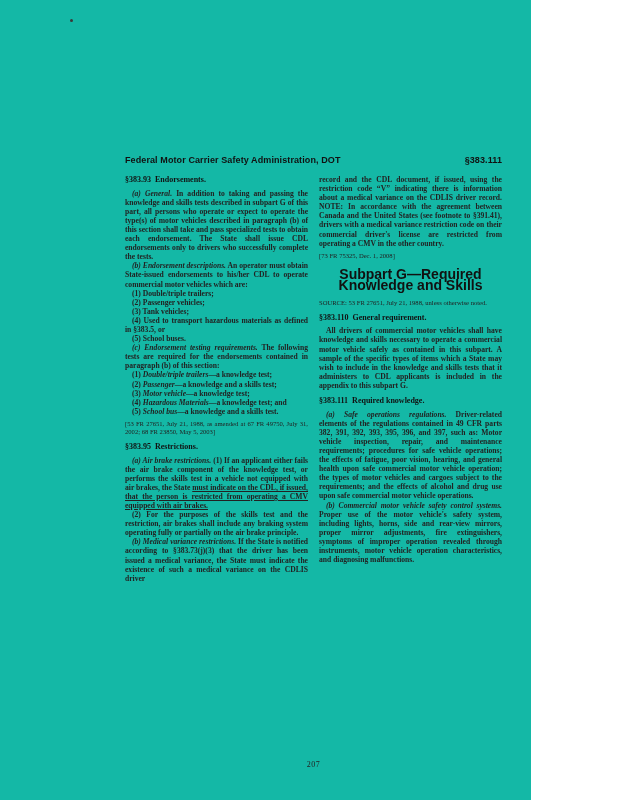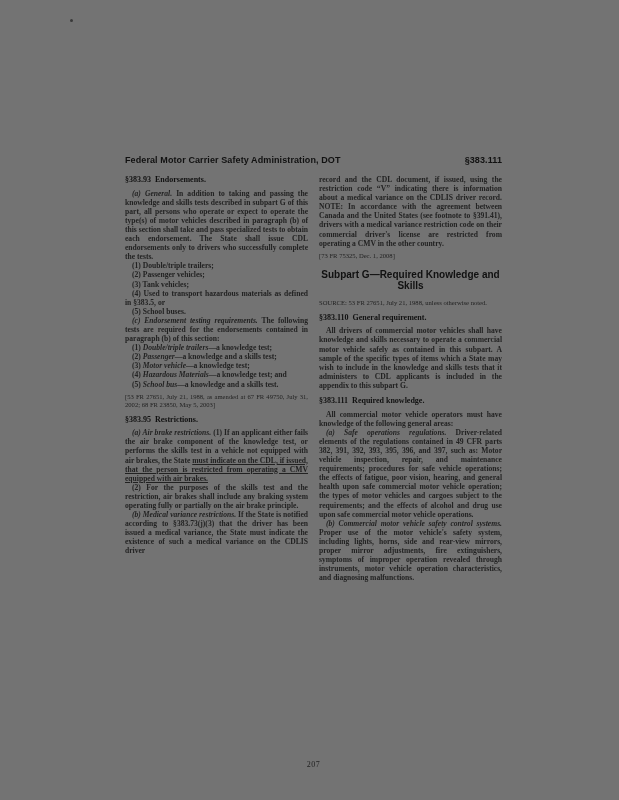--- a/index.html
+++ b/index.html
@@ -1,33 +1,33 @@
 <!DOCTYPE html>
 <html><head>
 <meta charset="utf-8">
 <style>
   html,body{margin:0;padding:0;}
   body{width:619px;height:800px;background:#ffffff;}
-  .page{position:relative;width:619px;height:800px;background:#737373;overflow:hidden;
+  .page{position:relative;width:531px;height:800px;background:#14b8a6;overflow:hidden;
         font-family:"Liberation Serif",serif;color:#222;}
   .scan-dot{position:absolute;left:70px;top:19px;width:3px;height:3px;background:#3a3a3a;border-radius:50%;}
   .content{position:absolute;left:125px;top:155px;width:377px;}
   .runhead{display:flex;justify-content:space-between;align-items:baseline;
            font-family:"Liberation Sans",sans-serif;font-weight:bold;font-size:9px;
            letter-spacing:.1px;color:#111;}
   .cols{display:flex;gap:11px;margin-top:10px;}
   .col{width:183px;}
   .block{font-size:7.6px;line-height:9.1px;text-align:justify;color:#222;margin:0;}
   .col .block:first-child{margin-top:0;}
   .block.para{text-indent:7px;font-weight:bold;}
   .block.para.noindent{text-indent:0;}
   .block.heading{font-weight:bold;font-size:8px;line-height:9.6px;margin:6px 0 4px;
                  text-align:left;white-space:pre-wrap;color:#111;}
   .block.citation{font-size:6.6px;line-height:8px;margin:4px 0 5px;}
-  .block.subpart{font-family:"Liberation Sans",sans-serif;font-weight:bold;font-size:10px;
+  .block.subpart{font-family:"Liberation Sans",sans-serif;font-weight:bold;font-size:14px;
                  line-height:11.5px;text-align:center;margin:9px 2px 7px;color:#111;}
   .block.source{font-size:6.6px;line-height:8px;margin:0 0 6px;}
   .block i{font-style:italic;}
   .block u{text-decoration:underline;text-underline-offset:1px;}
   .pagenum{position:absolute;left:125px;top:760px;width:377px;text-align:center;
            font-size:8px;letter-spacing:.5px;color:#222;}
 </style>
 </head>
 <body>
 
@@ -35,20 +35,21 @@
   <div class="scan-dot"></div>
   <div class="content">
     <div class="runhead">
       <span>Federal Motor Carrier Safety Administration, DOT</span>
       <span>§383.111</span>
     </div>
     <div class="cols">
       <div class="col" id="col-left">
           <div class="block heading">§383.93  Endorsements.</div>
           <div class="block para"><i>(a) General.</i> In addition to taking and passing the knowledge and skills tests described in subpart G of this part, all persons who operate or expect to operate the type(s) of motor vehicles described in paragraph (b) of this section shall take and pass specialized tests to obtain each endorsement. The State shall issue CDL endorsements only to drivers who successfully complete the tests.</div>
+          <div class="block para"><i>(b) Endorsement descriptions.</i> An operator must obtain State-issued endorsements to his/her CDL to operate commercial motor vehicles which are:</div>
           <div class="block para">(1) Double/triple trailers;</div>
           <div class="block para">(2) Passenger vehicles;</div>
           <div class="block para">(3) Tank vehicles;</div>
           <div class="block para">(4) Used to transport hazardous materials as defined in §383.5, or</div>
           <div class="block para">(5) School buses.</div>
           <div class="block para"><i>(c) Endorsement testing requirements.</i> The following tests are required for the endorsements contained in paragraph (b) of this section:</div>
           <div class="block para">(1) <i>Double/triple trailers</i>—a knowledge test;</div>
           <div class="block para">(2) <i>Passenger</i>—a knowledge and a skills test;</div>
           <div class="block para">(3) <i>Motor vehicle</i>—a knowledge test;</div>
           <div class="block para">(4) <i>Hazardous Materials</i>—a knowledge test; and</div>
@@ -60,20 +61,19 @@
           <div class="block para"><i>(b) Medical variance restrictions.</i> If the State is notified according to §383.73(j)(3) that the driver has been issued a medical variance, the State must indicate the existence of such a medical variance on the CDLIS driver</div>
         </div>
       <div class="col" id="col-right">
           <div class="block para noindent">record and the CDL document, if issued, using the restriction code “V” indicating there is information about a medical variance on the CDLIS driver record. NOTE: In accordance with the agreement between Canada and the United States (see footnote to §391.41), drivers with a medical variance restriction code on their commercial driver's license are restricted from operating a CMV in the other country.</div>
           <div class="block citation">[73 FR 75325, Dec. 1, 2008]</div>
           <div class="block subpart">Subpart G—Required Knowledge and Skills</div>
           <div class="block source">SOURCE: 53 FR 27651, July 21, 1988, unless otherwise noted.</div>
           <div class="block heading">§383.110  General requirement.</div>
           <div class="block para">All drivers of commercial motor vehicles shall have knowledge and skills necessary to operate a commercial motor vehicle safely as contained in this subpart. A sample of the specific types of items which a State may wish to include in the knowledge and skills tests that it administers to CDL applicants is included in the appendix to this subpart G.</div>
           <div class="block heading">§383.111  Required knowledge.</div>
-          <div class="block para">All commercial motor vehicle operators must have knowledge of the following general areas:</div>
           <div class="block para"><i>(a) Safe operations regulations.</i> Driver-related elements of the regulations contained in 49 CFR parts 382, 391, 392, 393, 395, 396, and 397, such as: Motor vehicle inspection, repair, and maintenance requirements; procedures for safe vehicle operations; the effects of fatigue, poor vision, hearing, and general health upon safe commercial motor vehicle operation; the types of motor vehicles and cargoes subject to the requirements; and the effects of alcohol and drug use upon safe commercial motor vehicle operations.</div>
           <div class="block para"><i>(b) Commercial motor vehicle safety control systems.</i> Proper use of the motor vehicle's safety system, including lights, horns, side and rear-view mirrors, proper mirror adjustments, fire extinguishers, symptoms of improper operation revealed through instruments, motor vehicle operation characteristics, and diagnosing malfunctions.</div>
         </div>
     </div>
   </div>
   <div class="pagenum">207</div>
 </div>
 
 </body></html>

